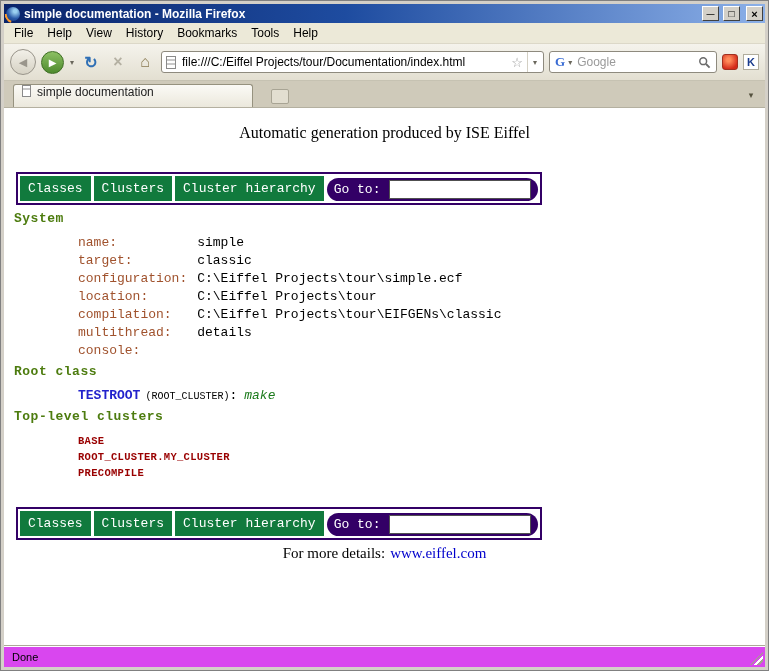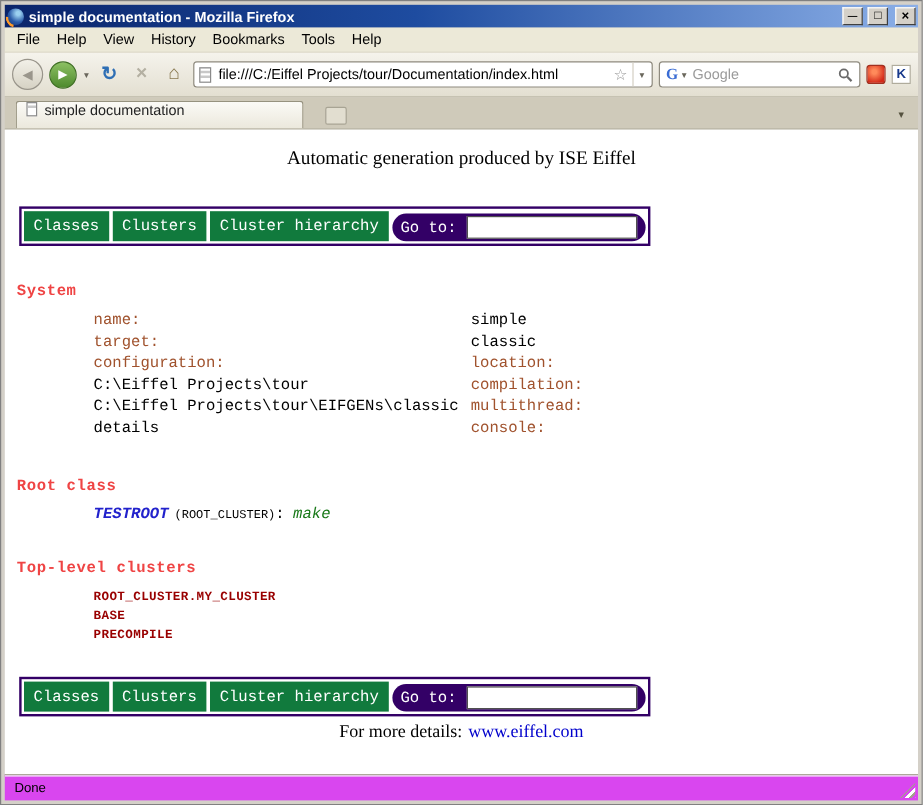--- a/index.html
+++ b/index.html
@@ -85,26 +85,26 @@
     font-family:"Liberation Mono","DejaVu Sans Mono",monospace;font-size:13px;color:#000;}
   .doc-title{text-align:center;font-family:"Liberation Serif",serif;font-size:16px;margin:8px 0 30px;}
   .doc-nav{display:inline-flex;align-items:flex-end;border:2px solid #330066;background:#fff;
     padding:2px;gap:3px;margin-left:4px;}
   .doc-nav.bottom{margin-top:26px;}
   .nav-btn{background:#117a3d;color:#fff;padding:5px 8px;font-size:13px;text-decoration:none;
     display:flex;align-items:center;cursor:pointer;}
   .goto{background:#330066;color:#fff;display:inline-flex;align-items:center;gap:9px;padding:2px 7px;font-size:13px;border-radius:12px;}
   .goto-input{width:142px;height:19px;border:1px solid #505050;background:#fff;
     font:12px "Liberation Mono",monospace;padding:0 2px;}
-  .sec-h{color:#ef4444;font-weight:bold;font-size:13px;letter-spacing:.5px;margin:30px 0 9px 2px;}
+  .sec-h{color:#4d7c0f;font-weight:bold;font-size:13px;letter-spacing:.5px;margin:6px 0 9px 2px;}
   .sys-grid{display:grid;grid-template-columns:max-content 1fr;column-gap:10px;row-gap:3px;margin-left:66px;}
   .sys-k{color:#a0522d;white-space:pre;}
   .sys-v{color:#000;white-space:pre;}
   .root-line{margin-left:66px;}
-  .class-link{color:#2222cc;font-style:italic;font-weight:bold;text-decoration:none;cursor:pointer;}
+  .class-link{color:#2222cc;font-weight:bold;text-decoration:none;cursor:pointer;}
   .cluster-paren{font-size:10px;color:#000;margin-left:5px;}
   .colon{font-size:13px;}
   .feature-link{color:#1a7a1a;font-style:italic;text-decoration:none;cursor:pointer;margin-left:7px;}
   .cluster-item{display:block;margin-left:66px;color:#990000;font-weight:bold;font-size:10.5px;
     line-height:16px;letter-spacing:.3px;text-decoration:none;cursor:pointer;}
   .footer-line1{text-align:center;font-family:"Liberation Serif",serif;font-size:15px;margin-top:22px;}
   .footer-line2{text-align:center;font-family:"Liberation Serif",serif;font-size:15px;margin-top:5px;}
   .details-text{margin-right:5px;}
   .ext-link{color:#0000cc;text-decoration:none;cursor:pointer;}
 
@@ -196,38 +196,39 @@
         </span>
       </div>
 
       <div class="sec-h">System</div>
       <div class="sys-grid">
         <span class="sys-k">name:</span>
           <span class="sys-v">simple</span>
         <span class="sys-k">target:</span>
           <span class="sys-v">classic</span>
         <span class="sys-k">configuration:</span>
+          <span class="sys-v">C:\Eiffel Projects\tour\simple.ecf</span>
         <span class="sys-k">location:</span>
           <span class="sys-v">C:\Eiffel Projects\tour</span>
         <span class="sys-k">compilation:</span>
           <span class="sys-v">C:\Eiffel Projects\tour\EIFGENs\classic</span>
         <span class="sys-k">multithread:</span>
           <span class="sys-v">details</span>
         <span class="sys-k">console:</span>
           <span class="sys-v"></span>
       </div>
 
       <div class="sec-h">Root class</div>
       <div class="root-line">
         <a class="class-link">TESTROOT</a><span class="cluster-paren">(ROOT_CLUSTER)</span><span class="colon">:</span><a class="feature-link">make</a>
       </div>
 
       <div class="sec-h">Top-level clusters</div>
+      <a class="cluster-item">BASE</a>
       <a class="cluster-item">ROOT_CLUSTER.MY_CLUSTER</a>
-      <a class="cluster-item">BASE</a>
       <a class="cluster-item">PRECOMPILE</a>
 
       <div class="doc-nav bottom">
         <a class="nav-btn">Classes</a>
         <a class="nav-btn">Clusters</a>
         <a class="nav-btn">Cluster hierarchy</a>
         <span class="goto">
           <span>Go to:</span>
           <input class="goto-input" value="" style="">
         </span>

